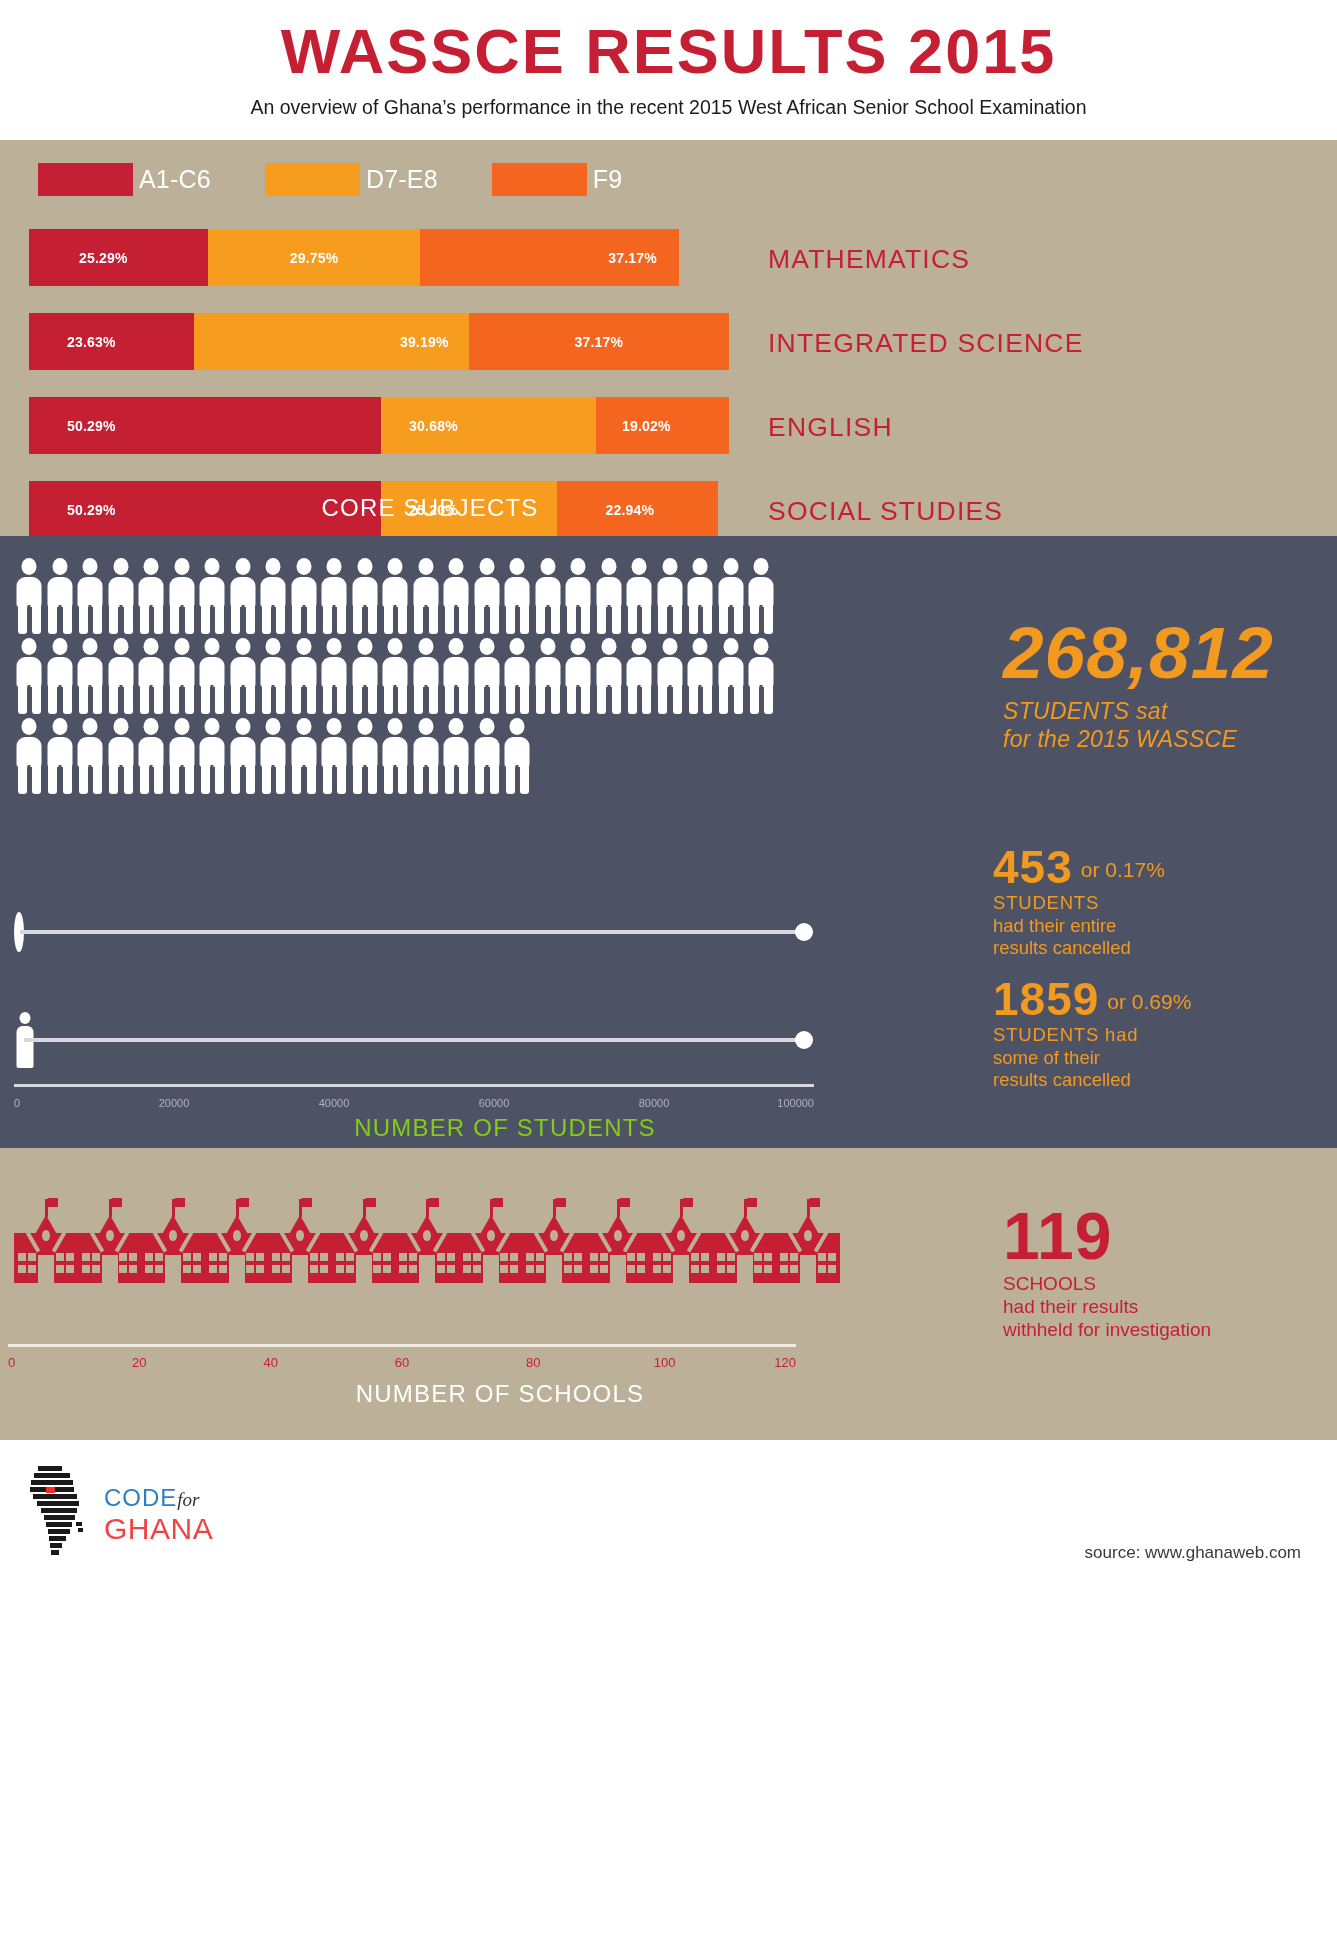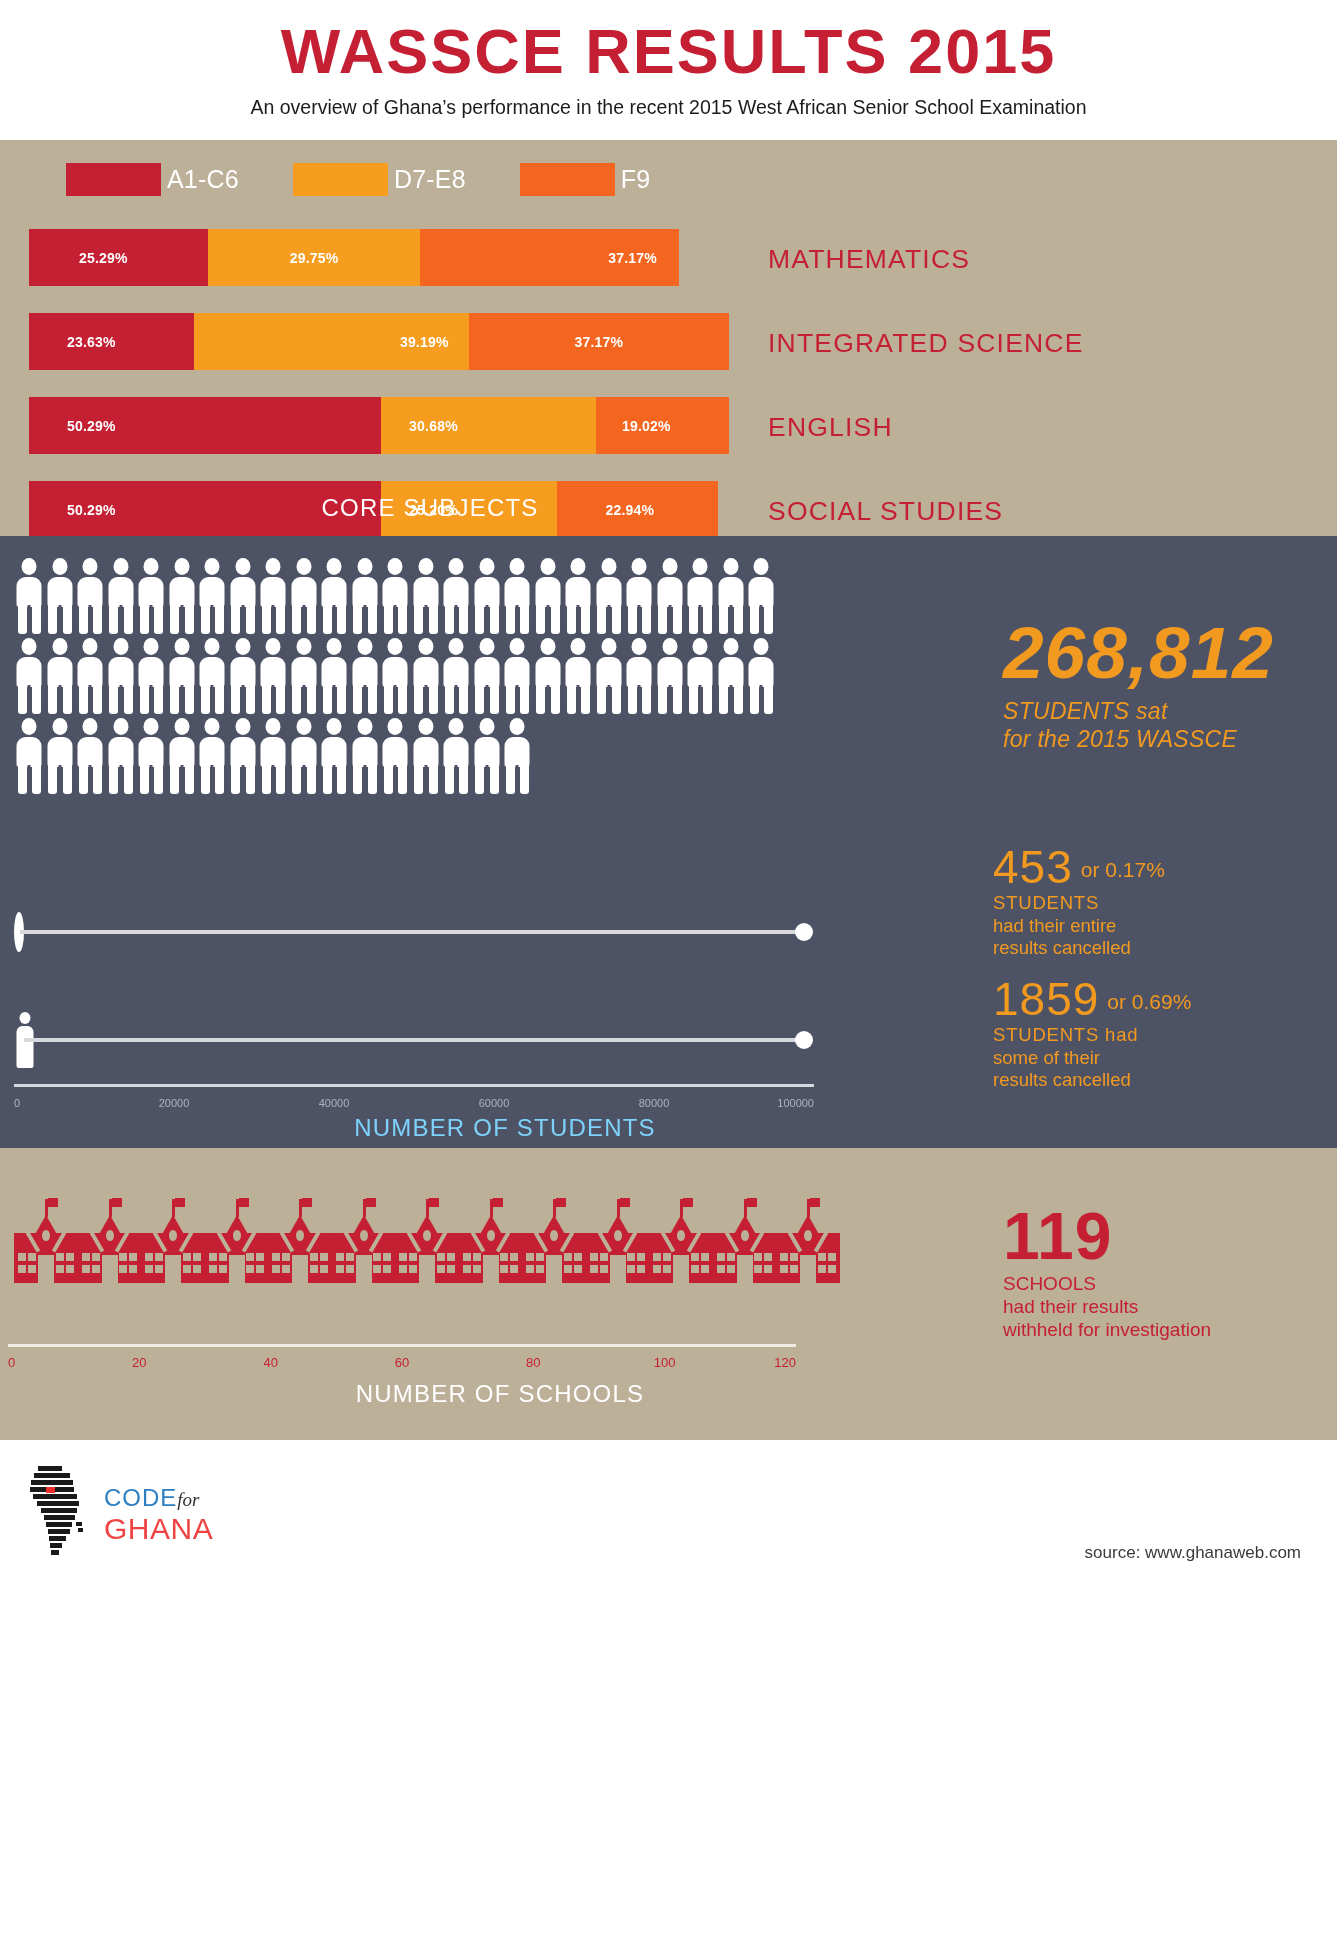--- a/index.html
+++ b/index.html
@@ -20,21 +20,21 @@
   }
   .subtitle {
     font-size: 19.5px; color:#1c1c1c; margin-top: 12px; font-weight: 400;
   }
 
   
   .sec-subjects {
     position:relative; background:#bdb098; height: 396px; padding: 0;
   }
   .legend { position:absolute; top: 23px; left: 38px; display:flex; align-items:center; }
-  .legend-item { display:flex; align-items:center; margin-right: 24px; margin-left: 28px; }
+  .legend-item { display:flex; align-items:center; margin-right: 24px; }
   .legend-swatch { width: 95px; height: 33px; display:block; }
   .legend-label { color:#ffffff; font-size: 25px; margin-left: 6px; letter-spacing:.2px; }
 
   .bars { position:absolute; top: 83px; left: 0; width: 100%; }
   .barrow { position:relative; height: 71px; margin-bottom: 13px; }
   .bar { position:absolute; left: 29px; top: 6px; height: 57px; display:flex; }
   .seg { height: 57px; display:flex; align-items:center; position:relative; }
   .seg span {
     position:absolute; color:#fff; font-size:14px; font-weight:700;
     letter-spacing:.2px; white-space:nowrap;
@@ -96,32 +96,32 @@
     width: 18px; height: 18px; background:#fff; border-radius:50%;
   }
   .lolli-person {
     position:absolute; left: 2px; top: 50%; transform: translateY(-50%);
     width: 18px; height: 56px;
   }
   .lolli-person .lh { position:absolute; left:50%; transform:translateX(-50%); top:0; width:11px; height:12px; background:#fff; border-radius:50%; }
   .lolli-person .lb { position:absolute; left:50%; transform:translateX(-50%); top:14px; width:17px; height:42px; background:#fff; border-radius:6px 6px 2px 2px; }
 
   .stat-block { position:absolute; right: 14px; width: 330px; }
-  .stat-num { font-size: 46px; color:#f2991f; font-weight: 400; letter-spacing:1px; display:inline-block; line-height:1; }
+  .stat-num { font-size: 46px; color:#f2991f; font-weight: 700; letter-spacing:1px; display:inline-block; line-height:1; }
   .stat-or { font-size: 21px; color:#f2991f; display:inline-block; margin-left: 8px; vertical-align: 6px; }
   .stat-lines { color:#f2991f; font-size: 18.5px; line-height: 1.22; margin-top: 2px; }
   .stat-lines .strong { letter-spacing: .8px; }
 
   .axis-dark { position:absolute; left: 14px; top: 548px; width: 800px; }
   .axis-line { height: 3px; background:#d8d9de; width: 100%; }
   .axis-ticks { position:relative; height: 22px; margin-top: 10px; }
   .axis-ticks span { position:absolute; top:0; font-size: 11px; color:#aeb2bd; transform: translateX(-50%); }
   .axis-caption-dark {
     position:absolute; top: 578px; left: 0; width: 1000px; text-align:center;
-    color:#7dd3fc; font-size: 24px; letter-spacing: 1.2px; padding-left: 10px;
+    color:#84cc16; font-size: 24px; letter-spacing: 1.2px; padding-left: 10px;
   }
 
   
   .sec-schools { position:relative; background:#bdb098; height: 292px; }
   .schools-row { position:absolute; left: 14px; top: 45px; display:flex; }
   .school { width: 63.5px; height: 90px; position:relative; }
   .school .base { position:absolute; bottom:0; left:0; width: 64px; height: 50px; background:#c51f33; }
   .school .roof {
     position:absolute; left: 15px; bottom: 38px; width:0; height:0;
     border-left: 17px solid transparent; border-right: 17px solid transparent;

